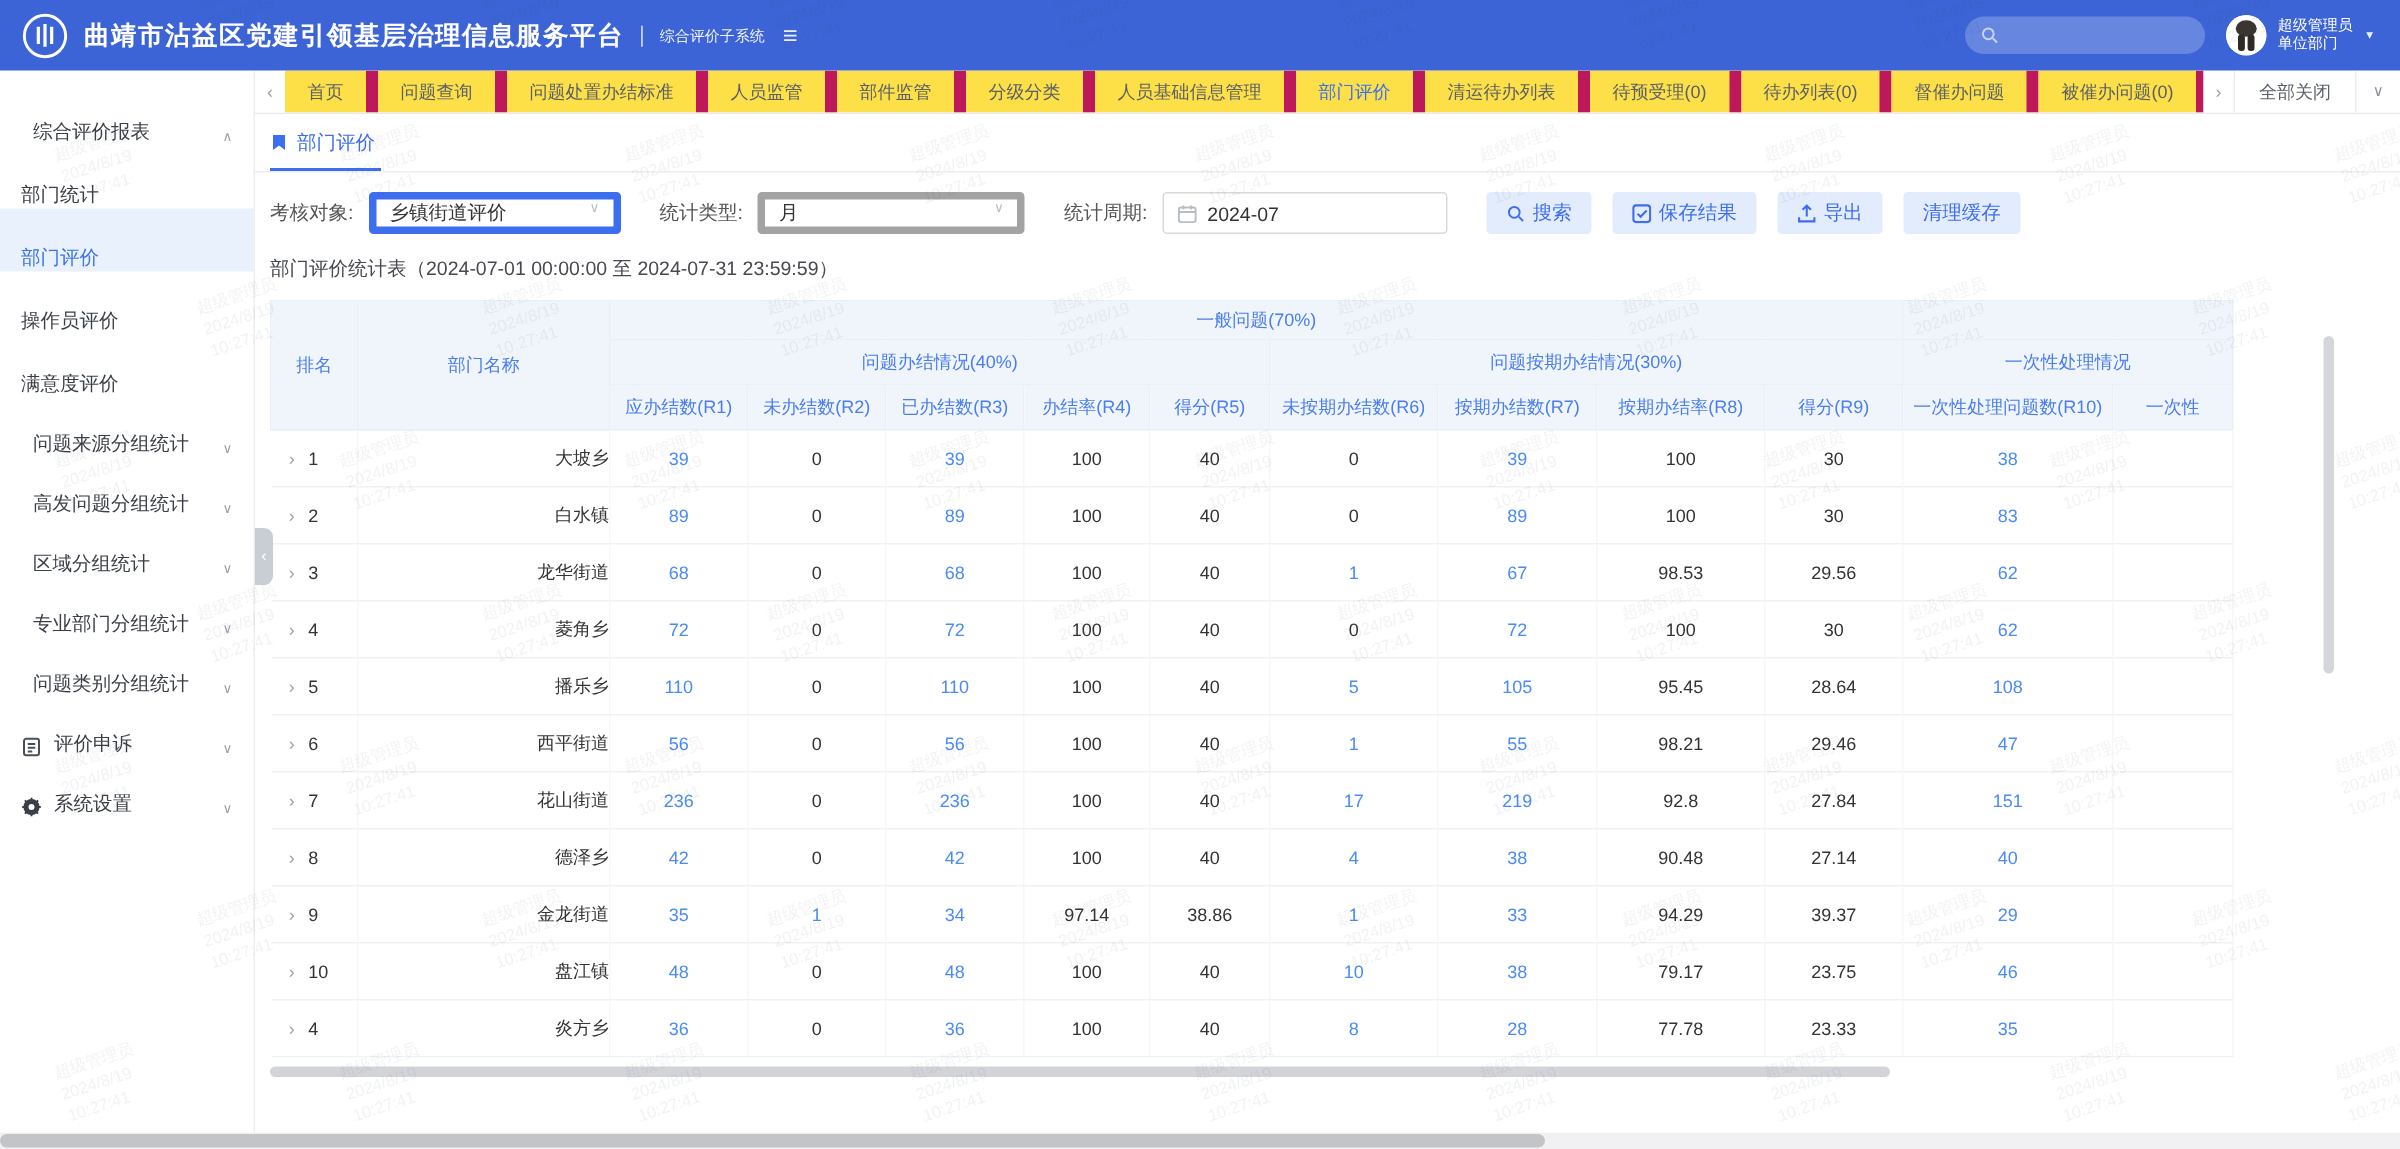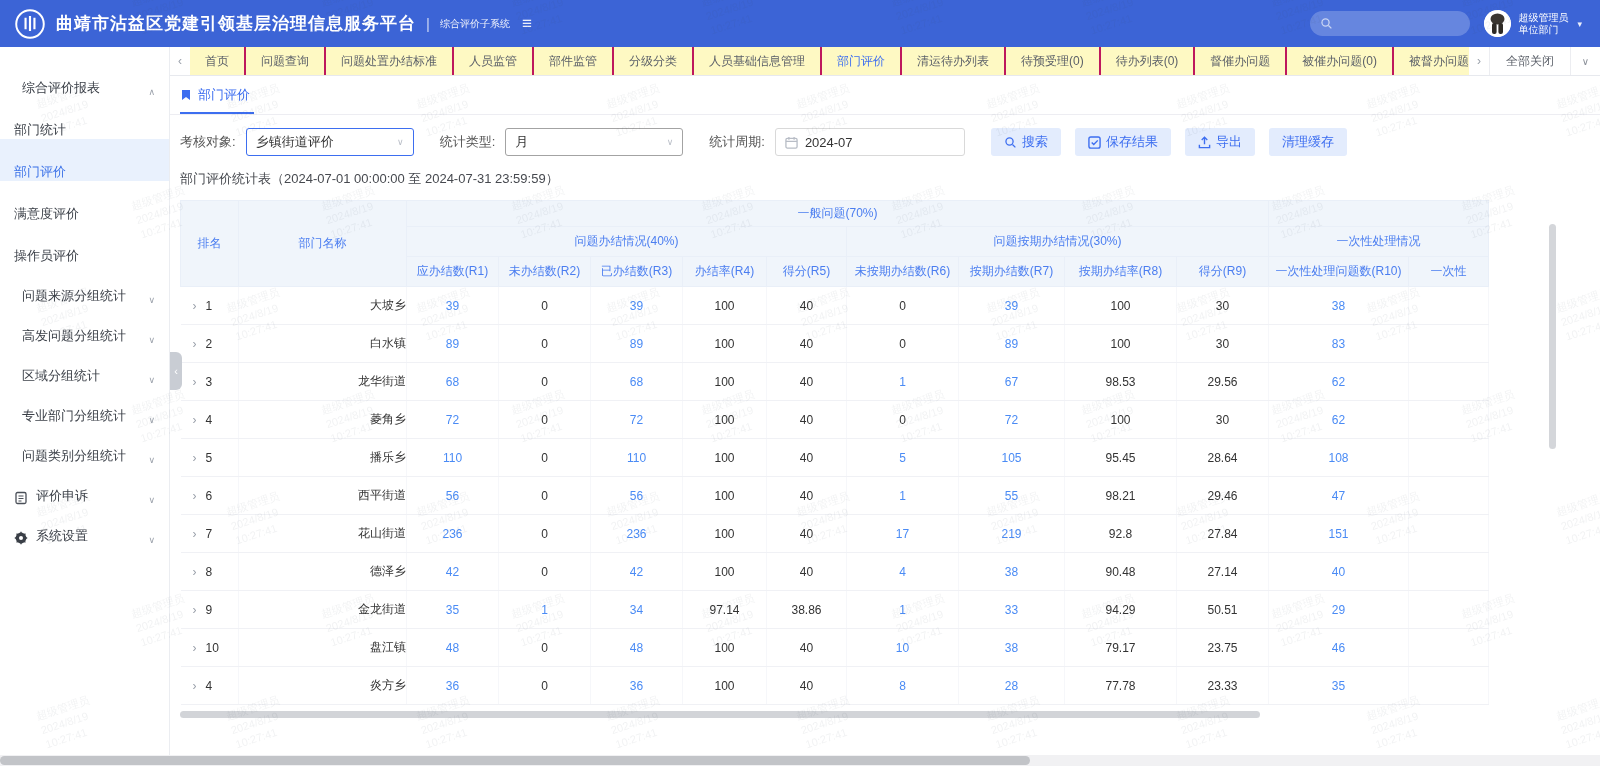--- a/index.html
+++ b/index.html
@@ -31,33 +31,33 @@
   .side-item.active { background:#e9f1fd; color:#3d73e8; }
   .side-item .s-icon { width:14px; height:14px; margin-right:8px; flex:0 0 auto; }
   .side-item.iconic { padding-left:14px; }
   .collapse-handle { position:absolute; left:170px; top:352px; width:12px; height:38px; background:#c9cdd4; border-radius:0 6px 6px 0; color:#fff; display:flex; align-items:center; justify-content:center; font-size:11px; z-index:6; cursor:pointer; }
 
   
   .main { position:absolute; left:170px; top:47px; right:0; bottom:0; background:#fff; }
   .tabstrip { height:29px; display:flex; align-items:stretch; background:#fff; border-bottom:1px solid #e7e9ee; }
   .tab-scroll-btn { width:20px; flex:0 0 auto; display:flex; align-items:center; justify-content:center; color:#9aa0aa; font-size:12px; background:#fff; cursor:pointer; }
   .tab-items { flex:1; display:flex; overflow:hidden; }
-  .tab { flex:0 0 auto; display:flex; align-items:center; padding:0 15px; font-size:12px; color:#5a5f68; background:#fef9c3; border-right:2px solid #be185d; cursor:pointer; white-space:nowrap; }
+  .tab { flex:0 0 auto; display:flex; align-items:center; padding:0 15px; font-size:12px; color:#5a5f68; background:#fde047; border-right:8px solid #be185d; cursor:pointer; white-space:nowrap; }
   .tab.active { color:#3d6ef0; }
   .tab-right { flex:0 0 auto; display:flex; align-items:stretch; }
   .close-all { display:flex; align-items:center; padding:0 16px; font-size:12px; color:#5a5f68; background:#fff; border-left:1px solid #ecedf1; cursor:pointer; }
   .tab-dd { width:30px; display:flex; align-items:center; justify-content:center; color:#8a8f98; font-size:10px; background:#fff; border-left:1px solid #ecedf1; cursor:pointer; }
 
   .page-tab-row { height:39px; display:flex; align-items:flex-end; border-bottom:1px solid #ededf2; }
   .page-tab { margin-left:10px; display:flex; align-items:center; gap:6px; font-size:13px; color:#3d6ef0; padding:0 4px 8px 0; border-bottom:2px solid #3d6ef0; }
   .page-tab svg { width:12px; height:12px; }
 
   .filter-row { display:flex; align-items:center; padding:13px 0 12px 10px; gap:8px; font-size:13px; color:#555; }
   .f-label { color:#555; margin-right:2px; }
-  .select { height:28px; border:1px solid #a3a3a3; border-radius:3px; background:#fff; display:flex; align-items:center; justify-content:space-between; padding:0 9px; color:#333; cursor:pointer; }
+  .select { height:28px; border:5px solid #a3a3a3; border-radius:3px; background:#fff; display:flex; align-items:flex-start; justify-content:space-between; padding:0 9px; color:#333; cursor:pointer; }
   .select.focused { border-color:#3d6ef0; }
   .sel-caret { color:#b8bdc6; font-size:9px; margin-left:8px; }
   .date-input { height:28px; width:190px; border:1px solid #d9d9d9; border-radius:3px; background:#fff; display:flex; align-items:center; padding:0 9px; gap:7px; color:#333; cursor:text; }
   .btn { height:28px; background:#e3ecfd; color:#3d6ef0; border:none; border-radius:3px; padding:0 13px; display:flex; align-items:center; gap:5px; font-size:13px; cursor:pointer; margin-left:6px; font-family:inherit; }
   .btn svg { width:13px; height:13px; }
   .gap-lg { margin-left:18px; }
 
   .table-title { margin:2px 0 12px 10px; font-size:13px; color:#46494f; }
 
   
@@ -134,24 +134,24 @@
           <span class="lbl">综合评价报表</span>
           <span class="chev">∧</span>
         </div>
         <div class="side-item child">
           <span class="lbl">部门统计</span>
         </div>
         <div class="side-item child active">
           <span class="lbl">部门评价</span>
         </div>
         <div class="side-item child">
+          <span class="lbl">操作员评价</span>
+        </div>
+        <div class="side-item child">
           <span class="lbl">满意度评价</span>
-        </div>
-        <div class="side-item child">
-          <span class="lbl">操作员评价</span>
         </div>
         <div class="side-item group">
           <span class="lbl">问题来源分组统计</span>
           <span class="chev">∨</span>
         </div>
         <div class="side-item group">
           <span class="lbl">高发问题分组统计</span>
           <span class="chev">∨</span>
         </div>
         <div class="side-item group">
@@ -439,21 +439,21 @@
                 <td class="rank"><span class="row-caret">›</span><span>9</span></td>
                 <td class="dept">金龙街道</td>
                 <td class="lk">35</td>
                 <td class="lk">1</td>
                 <td class="lk">34</td>
                 <td>97.14</td>
                 <td>38.86</td>
                 <td class="lk">1</td>
                 <td class="lk">33</td>
                 <td>94.29</td>
-                <td>50.51</td>
+                <td>39.37</td>
                 <td class="lk">29</td>
                 <td></td>
               </tr>
               <tr>
                 <td class="rank"><span class="row-caret">›</span><span>10</span></td>
                 <td class="dept">盘江镇</td>
                 <td class="lk">48</td>
                 <td>0</td>
                 <td class="lk">48</td>
                 <td>100</td>

